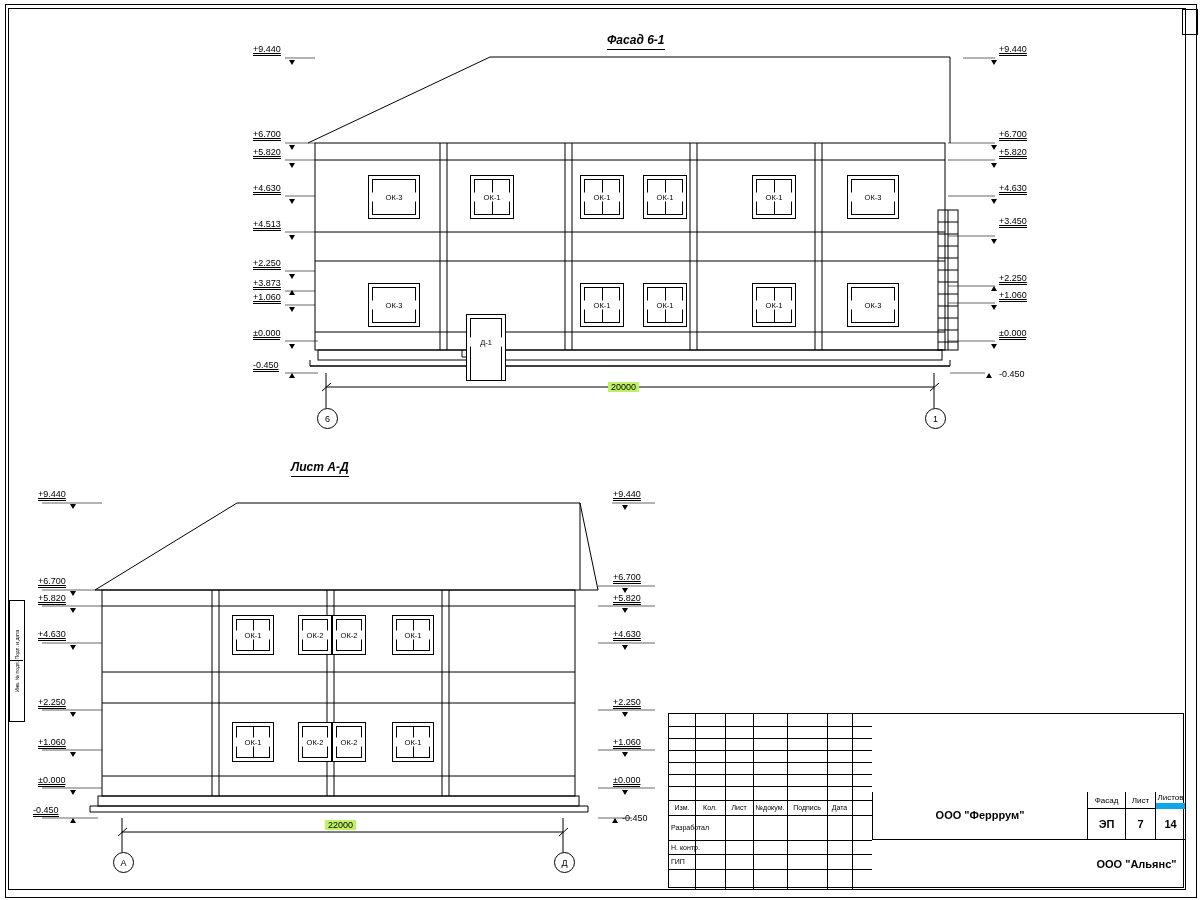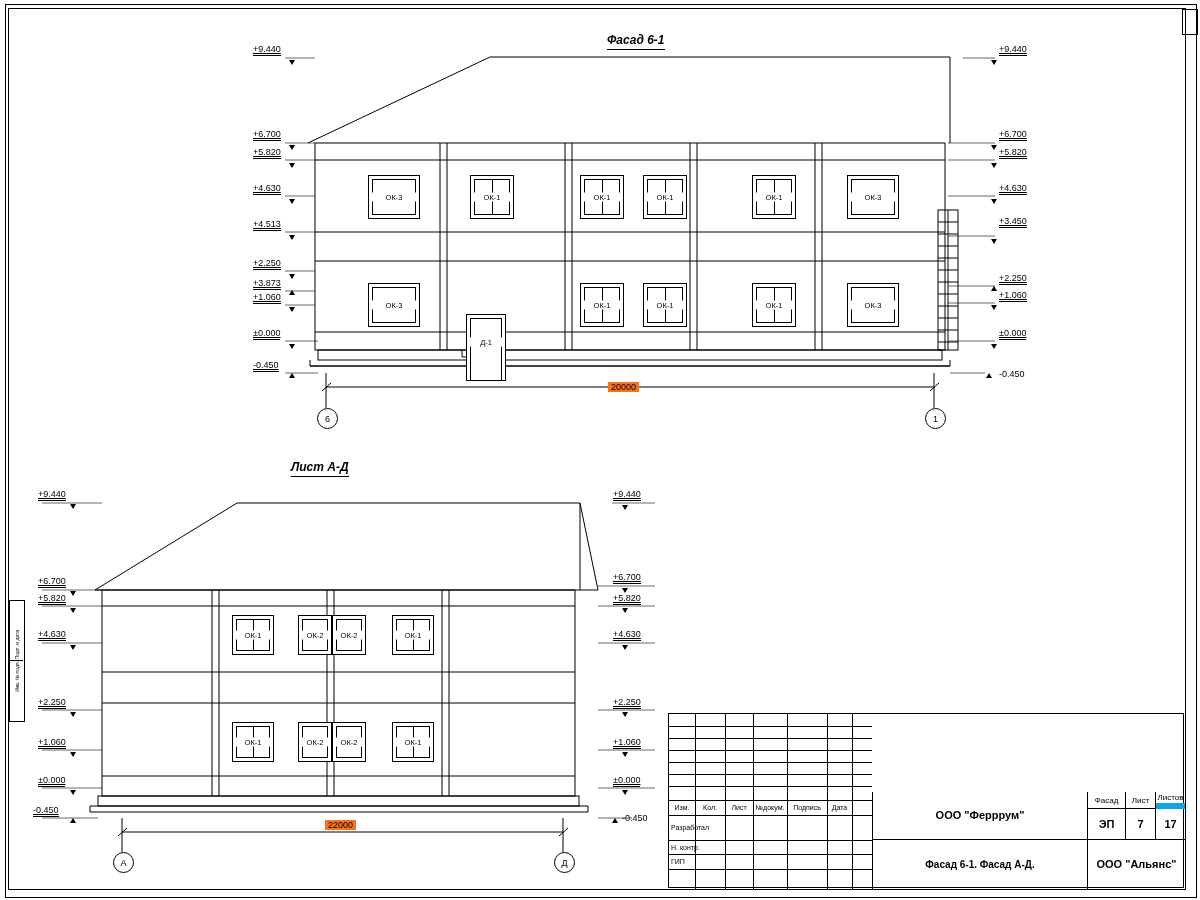--- a/index.html
+++ b/index.html
@@ -19,21 +19,21 @@
   .win{position:absolute;border:1px solid #000;background:#fff;}
   .win .inner{position:absolute;left:3px;top:3px;right:3px;bottom:3px;border:1px solid #000;}
   .win .mull{position:absolute;top:3px;bottom:3px;width:1px;background:#000;left:50%;}
   .win .tag{position:absolute;left:0;right:0;top:50%;transform:translateY(-50%);
             text-align:center;font-size:7.5px;background:#fff;line-height:9px;}
   .door{position:absolute;border:1px solid #000;background:#fff;}
   .door .inner{position:absolute;left:3px;top:3px;right:3px;bottom:0;border:1px solid #000;border-bottom:none;}
   .door .tag{position:absolute;left:0;right:0;top:42%;transform:translateY(-50%);text-align:center;font-size:7.5px;background:#fff;}
   .circ{position:absolute;width:19px;height:19px;border:1px solid #000;border-radius:50%;
         font-size:9px;display:flex;align-items:center;justify-content:center;background:#fff;}
-  .dimtext{position:absolute;font-size:9px;background:#f97316;padding:0 3px;}
+  .dimtext{position:absolute;font-size:9px;background:#bef264;padding:0 3px;}
   .tb{position:absolute;border:1px solid #000;box-sizing:border-box;}
   .tbc{position:absolute;box-sizing:border-box;font-size:8px;display:flex;align-items:center;justify-content:center;text-align:center;line-height:9px;}
   .tbc.b{font-weight:bold;}
   .tbc.l{justify-content:flex-start;padding-left:2px;}
   .poly{position:absolute;left:0;top:0;width:1200px;height:900px;pointer-events:none;}
   .sidestrip{position:absolute;left:9px;top:600px;width:14px;height:120px;border:1px solid #000;}
   .sidestrip span{position:absolute;left:50%;top:50%;transform:translate(-50%,-50%) rotate(-90deg);
                   font-size:5px;white-space:nowrap;}
   .vsmall{position:absolute;border:1px solid #000;box-sizing:border-box;}
 </style>
@@ -391,23 +391,22 @@
 
 
     <div class="tbc" style="left:203px;top:78px;width:216px;height:48px;border-bottom:1px solid #000;border-left:1px solid #000;border-right:1px solid #000;font-size:11px;font-weight:bold;">ООО "Ферррум"</div>
 
     <div class="tbc" style="left:419px;top:78px;width:38px;height:17px;border-bottom:1px solid #000;border-right:1px solid #000;">Фасад</div>
     <div class="tbc" style="left:457px;top:78px;width:30px;height:17px;border-bottom:1px solid #000;border-right:1px solid #000;">Лист</div>
     <div class="tbc" style="left:487px;top:78px;width:29px;height:17px;border-bottom:6px solid #0ea5e9;">Листов</div>
 
     <div class="tbc b" style="left:419px;top:95px;width:38px;height:31px;border-bottom:1px solid #000;border-right:1px solid #000;font-size:11px;">ЭП</div>
     <div class="tbc b" style="left:457px;top:95px;width:30px;height:31px;border-bottom:1px solid #000;border-right:1px solid #000;font-size:11px;">7</div>
-    <div class="tbc b" style="left:487px;top:95px;width:29px;height:31px;border-bottom:1px solid #000;font-size:11px;">17</div>
-
-    <div class="tbc" style="left:203px;top:126px;width:216px;height:49px;border-left:1px solid #000;border-right:1px solid #000;font-size:10px;font-weight:bold;">Фасад 6-1. Фасад  А-Д.</div>
+    <div class="tbc b" style="left:487px;top:95px;width:29px;height:31px;border-bottom:1px solid #000;font-size:11px;">14</div>
+
 
     <div class="tbc" style="left:419px;top:126px;width:97px;height:49px;font-size:11px;font-weight:bold;">ООО "Альянс"</div>
 
     <div class="vline" style="left:26px;top:0;height:175px;"></div>
     <div class="vline" style="left:56px;top:0;height:175px;"></div>
     <div class="vline" style="left:84px;top:0;height:175px;"></div>
     <div class="vline" style="left:118px;top:0;height:175px;"></div>
     <div class="vline" style="left:158px;top:0;height:175px;"></div>
     <div class="vline" style="left:183px;top:0;height:175px;"></div>
 

